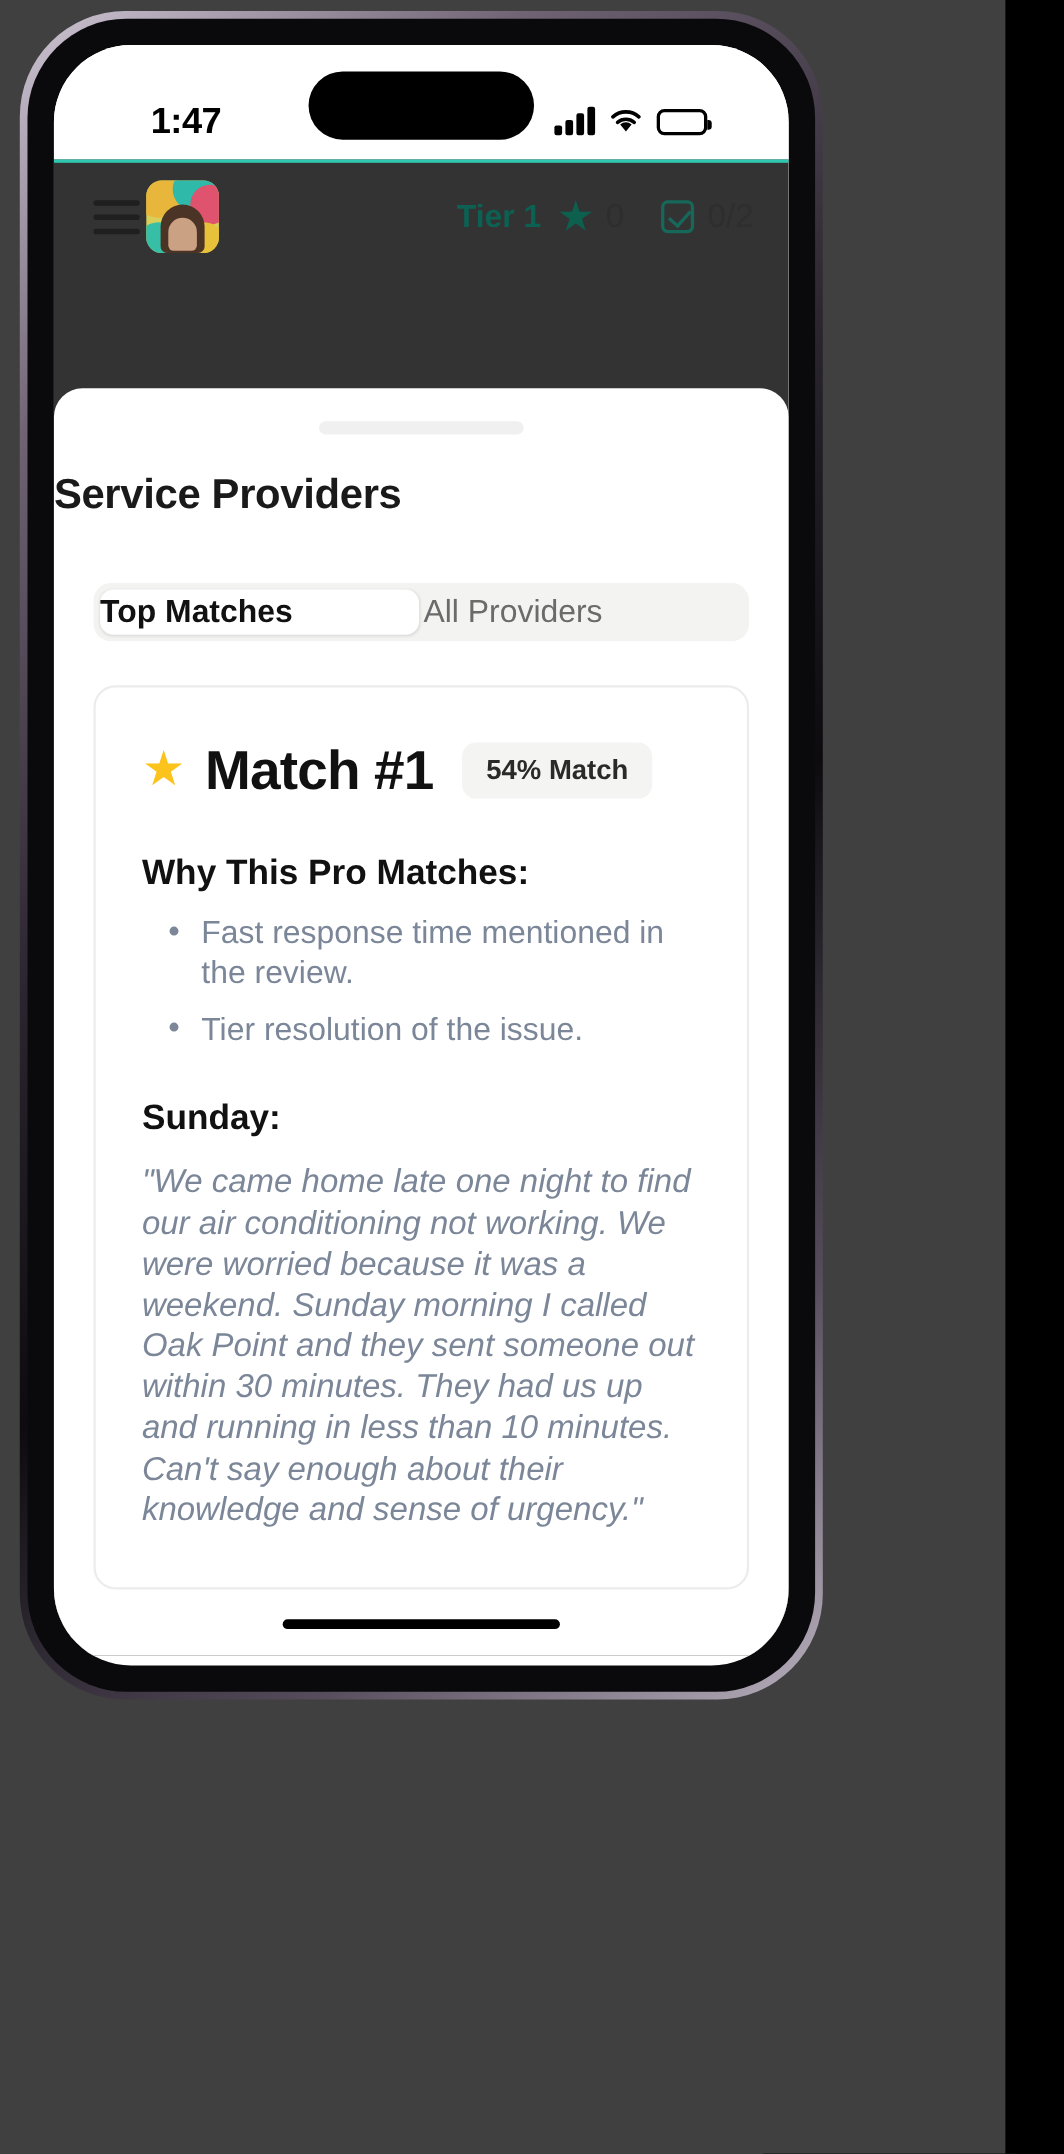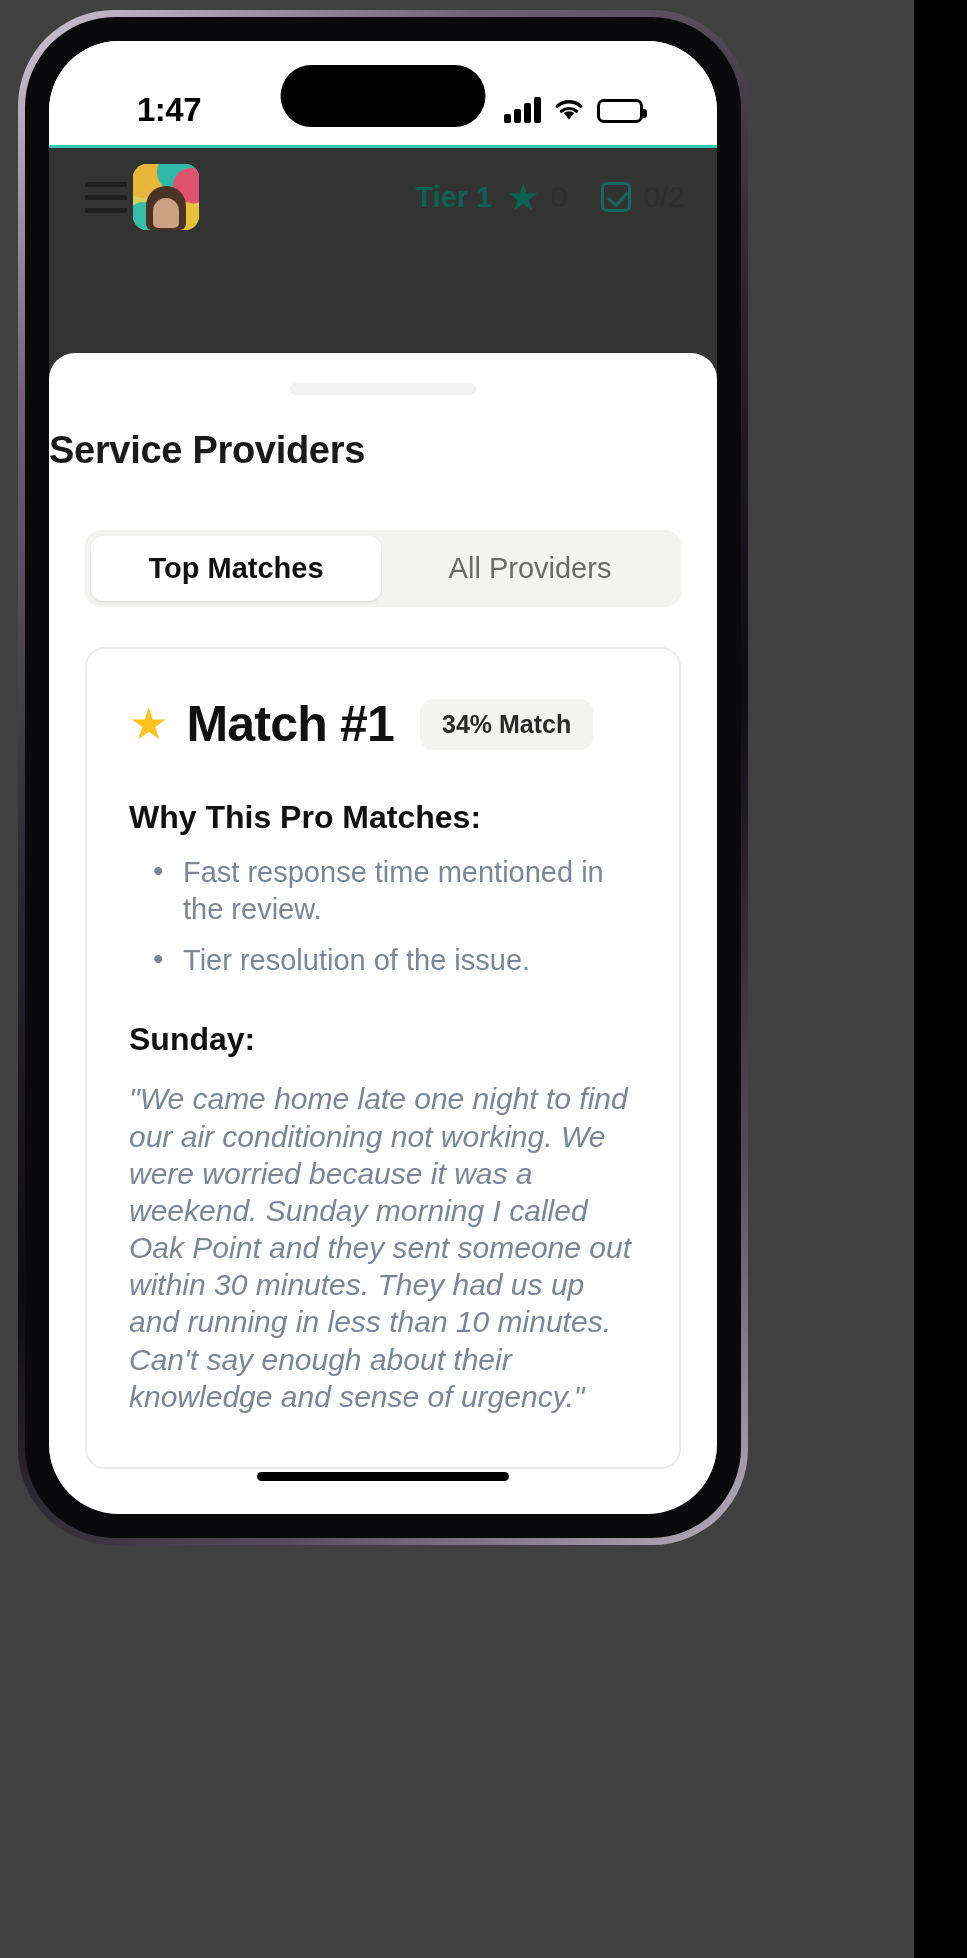--- a/index.html
+++ b/index.html
@@ -200,22 +200,22 @@
   .tabs {
     margin: 58px 36px 0;
     background: #f3f3f2;
     border-radius: 16px;
     padding: 6px;
     display: flex;
     gap: 4px;
   }
   .tab {
     flex: 1;
-    text-align: center;
-    padding: 16px 0;
+    text-align: left;
+    padding: 4px 0;
     border-radius: 12px;
     font-size: 29px;
     color: #6b6b6b;
   }
   .tab.active {
     background: #ffffff;
     color: #111111;
     font-weight: bold;
     box-shadow: 0 1px 3px rgba(0,0,0,0.12);
   }
@@ -366,21 +366,21 @@
 
             <div class="tabs">
               <div class="tab active">Top Matches</div>
               <div class="tab">All Providers</div>
             </div>
 
             <div class="match-card">
               <div class="match-head">
                 <span class="match-star">★</span>
                 <span class="match-title">Match #1</span>
-                <span class="match-badge">34% Match</span>
+                <span class="match-badge">54% Match</span>
               </div>
 
               <div class="section-head">Why This Pro Matches:</div>
               <ul class="reasons">
                 <li>Fast response time mentioned in the review.</li>
                 <li>Tier resolution of the issue.</li>
               </ul>
 
               <div class="review-head">Sunday:</div>
               <div class="review-text">"We came home late one night to find our air conditioning not working. We were worried because it was a weekend. Sunday morning I called Oak Point and they sent someone out within 30 minutes. They had us up and running in less than 10 minutes. Can't say enough about their knowledge and sense of urgency."</div>

